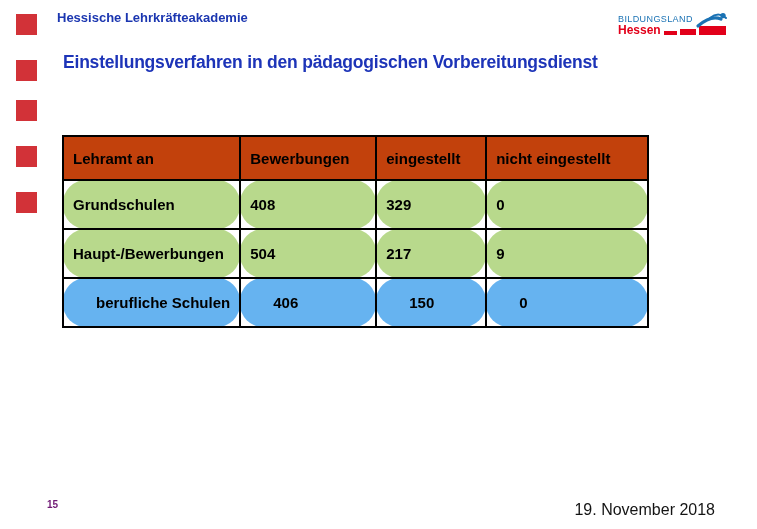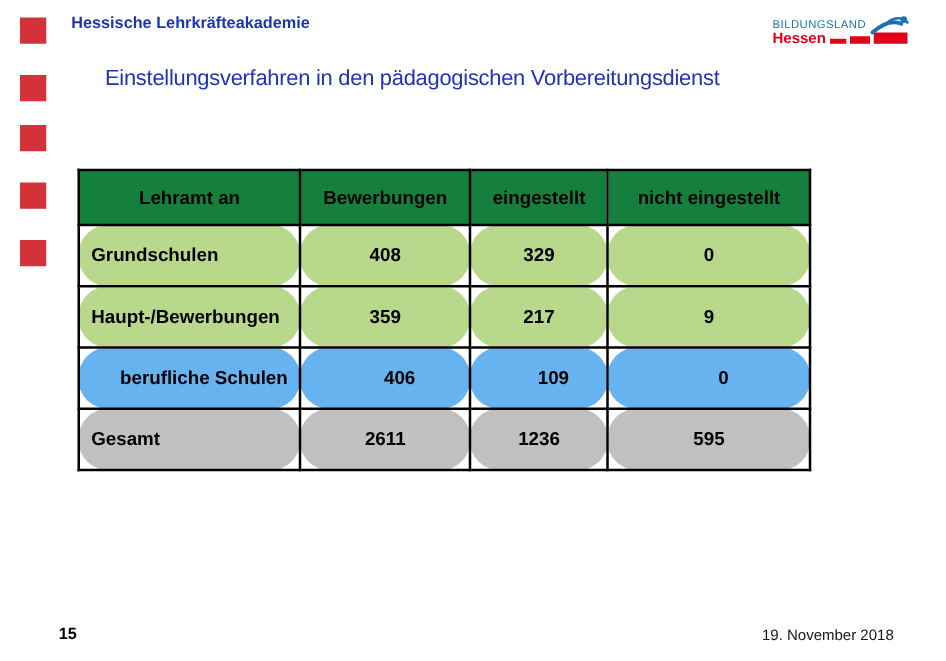--- a/index.html
+++ b/index.html
@@ -12,54 +12,53 @@
   .sq1{top:14px} .sq2{top:60px} .sq3{top:100px} .sq4{top:146px} .sq5{top:192px}
 
   .org-name {
     position:absolute; left:57px; top:10px;
     font-size:13px; font-weight:bold; color:#1b36b0; white-space:nowrap;
   }
   .logo { position:absolute; left:610px; top:11px; width:135px; height:28px; }
 
   .title {
     position:absolute; left:63px; top:52px;
-    font-size:17.5px; font-weight:normal; color:#1d34b8; white-space:nowrap;
+    font-size:17.5px; font-weight:bold; color:#1d34b8; white-space:nowrap;
     letter-spacing:-0.2px;
-    margin-left:21px;
   }
   .subtitle {
     position:absolute; left:63px; top:91px;
     font-size:17px; color:#1d34b8; white-space:nowrap;
   }
 
   .tbl {
     position:absolute; left:62px; top:135px;
     border-collapse:collapse; table-layout:fixed;
   }
   .tbl th, .tbl td {
     border:2px solid #000000;
     font-size:15px; font-weight:bold; color:#000000;
     padding:0 9px; overflow:hidden; white-space:nowrap;
   }
-  .tbl th { background:#15803d; text-align:center; height:42px; }
+  .tbl th { background:#c2410c; text-align:left; height:42px; }
   .tbl td { height:47px;border-radius:23px; }
-  .tbl td.num { text-align:center;margin-top:10px; }
+  .tbl td.num { text-align:left;margin-top:10px; }
   .c0{width:170px} .c1{width:136px} .c2{width:110px} .c3{width:162px}
   tr.green td { background:#b8d98c; }
   tr.red   td { background:#f23a12; }
   tr.blue  td { background:#66b3f0;padding-left:32px; }
   tr.gray  td { background:#c0c0c0; }
 
   .page-num {
     position:absolute; left:47px; top:499px;
-    font-size:13px; font-weight:bold; color:#000000;
+    font-size:10px; font-weight:bold; color:#701a75;
   }
   .date {
     position:absolute; right:42px; top:501px;
-    font-size:12px; color:#141414; white-space:nowrap;
+    font-size:16px; color:#141414; white-space:nowrap;
   }
 </style>
 </head>
 <body>
 
 <div class="slide">
 
   <div class="sq sq1"></div>
   <div class="sq sq2"></div>
   <div class="sq sq3"></div>
@@ -100,35 +99,29 @@
       <th>nicht eingestellt</th>
     </tr>
     <tr class="green">
       <td>Grundschulen</td>
       <td class="num">408</td>
       <td class="num">329</td>
       <td class="num">0</td>
     </tr>
     <tr class="green">
       <td>Haupt-/Bewerbungen</td>
-      <td class="num">359</td>
+      <td class="num">504</td>
       <td class="num">217</td>
       <td class="num">9</td>
     </tr>
     <tr class="blue">
       <td>berufliche Schulen</td>
       <td class="num">406</td>
-      <td class="num">109</td>
+      <td class="num">150</td>
       <td class="num">0</td>
-    </tr>
-    <tr class="gray">
-      <td>Gesamt</td>
-      <td class="num">2611</td>
-      <td class="num">1236</td>
-      <td class="num">595</td>
     </tr>
   </tbody>
     </table>
 
   <div class="page-num">15</div>
   <div class="date">19. November 2018</div>
 
 </div>
 
 </body></html>

